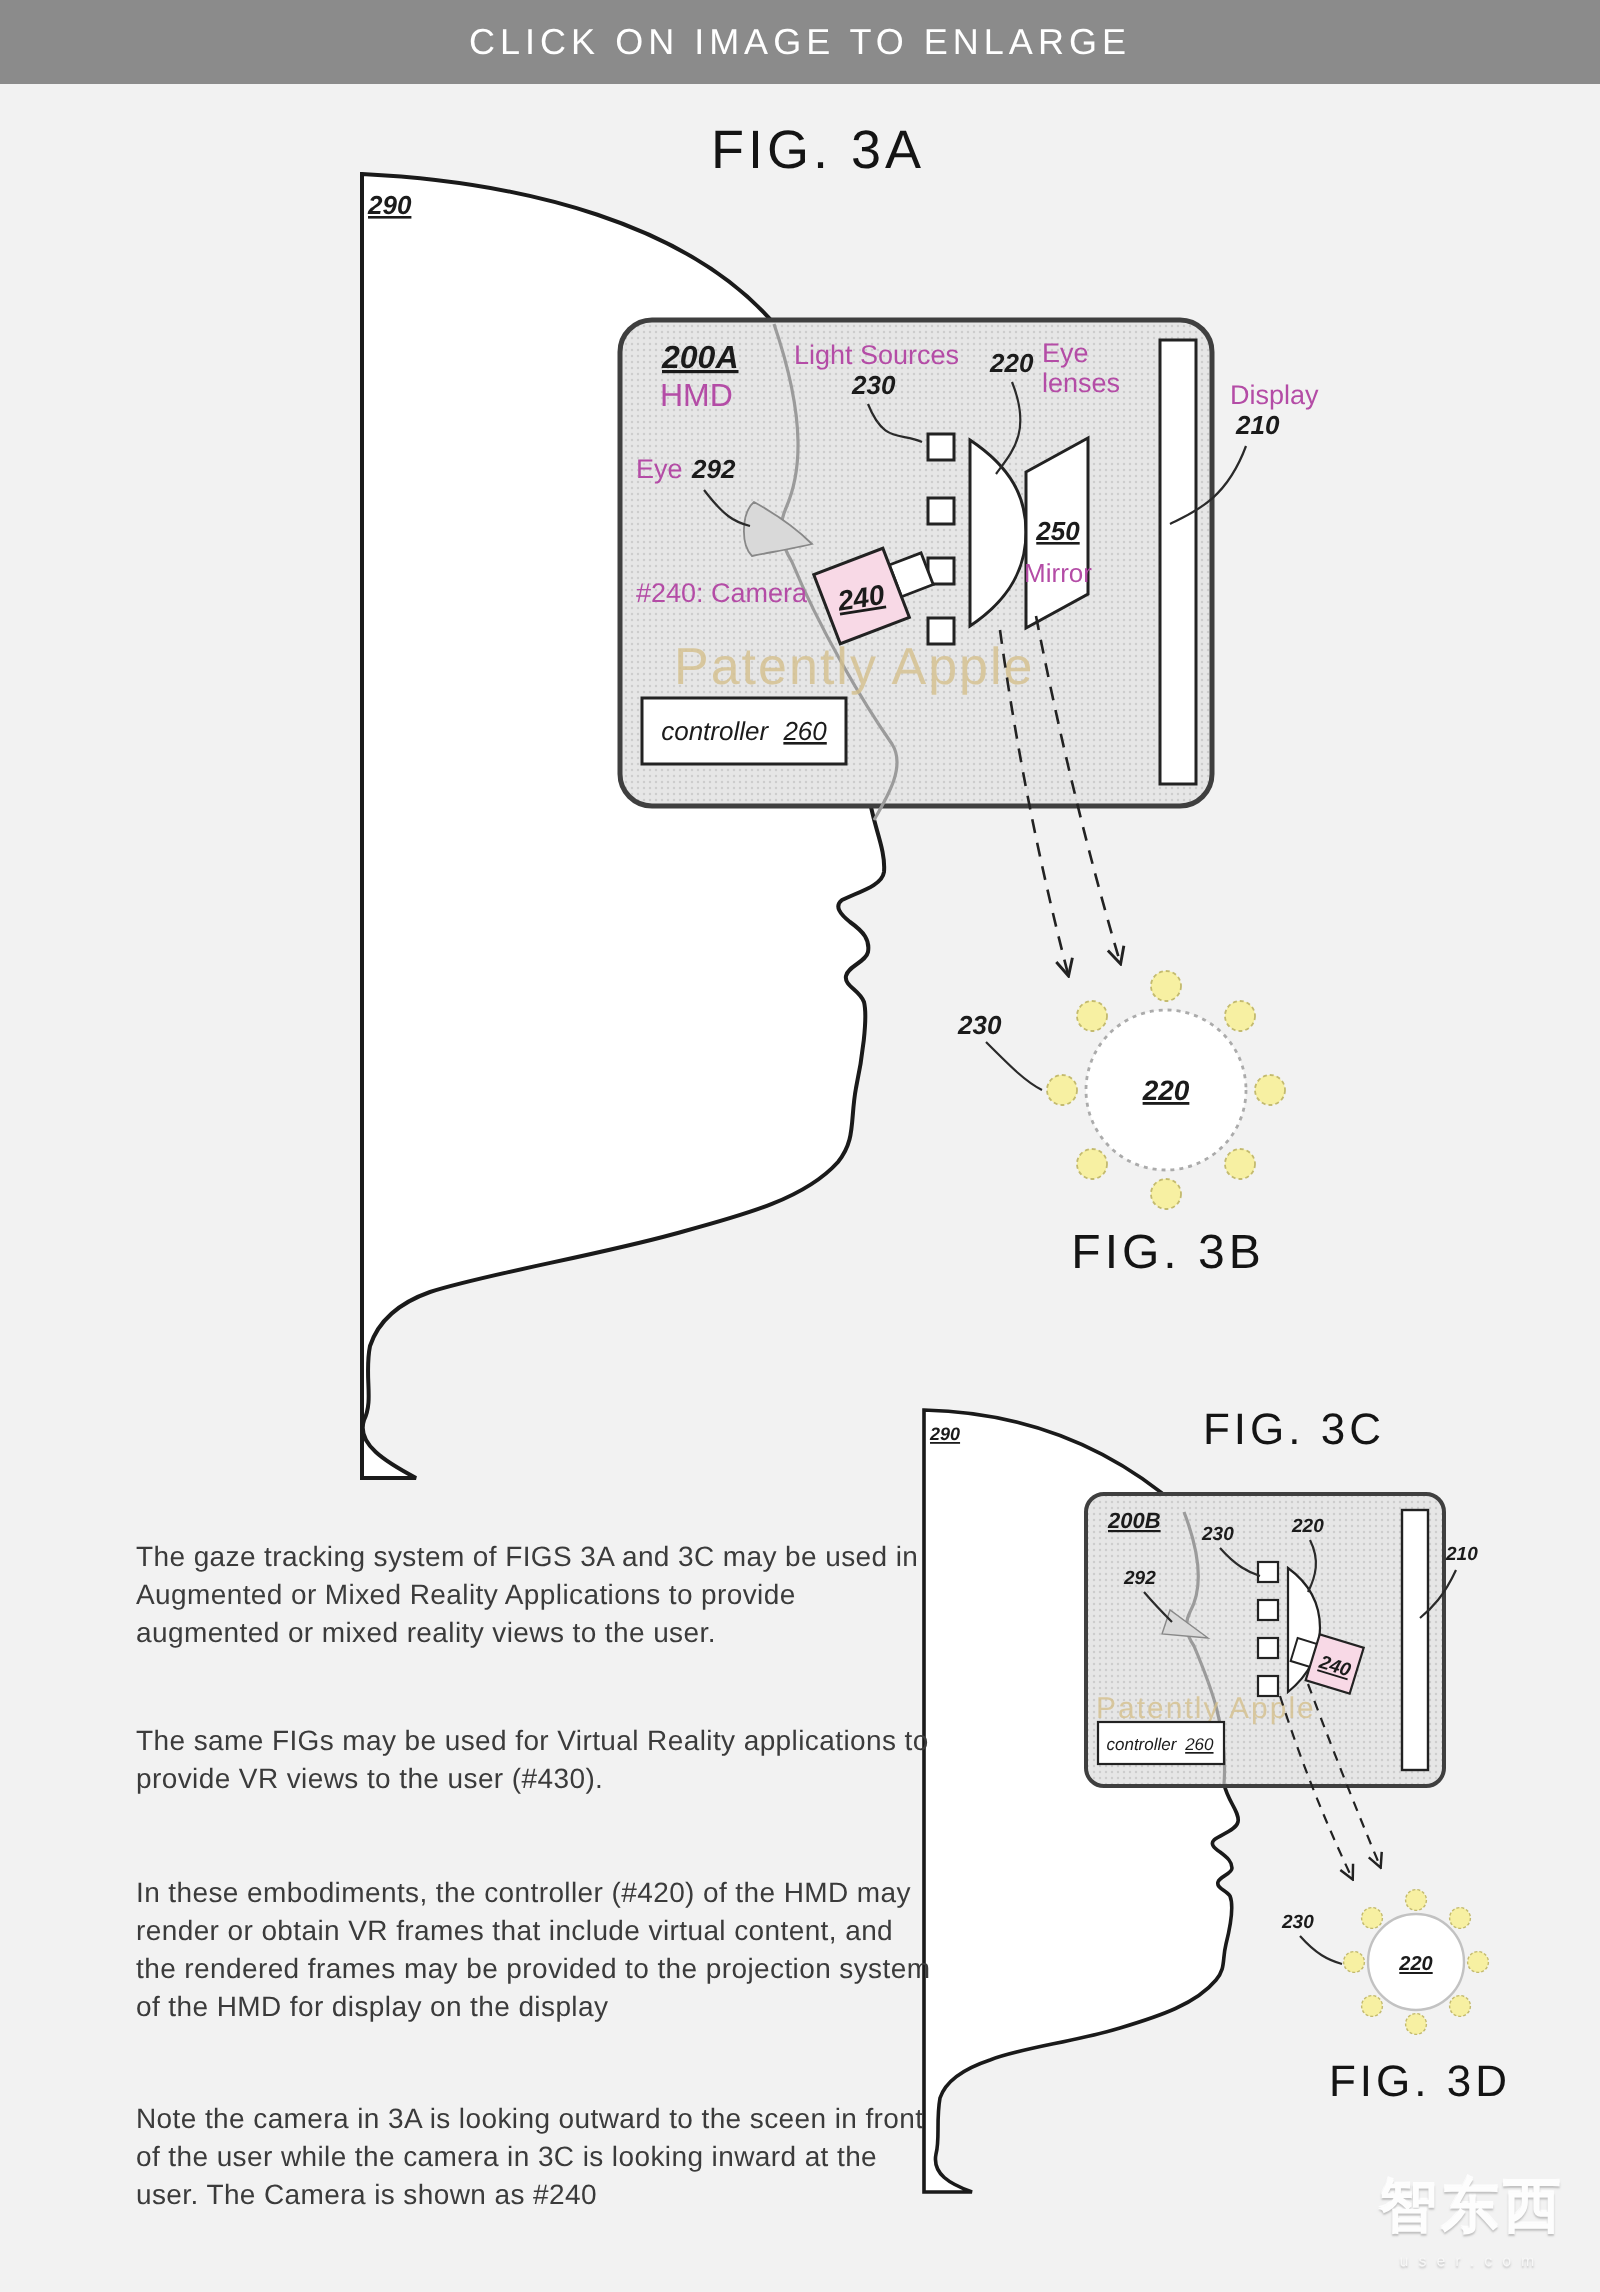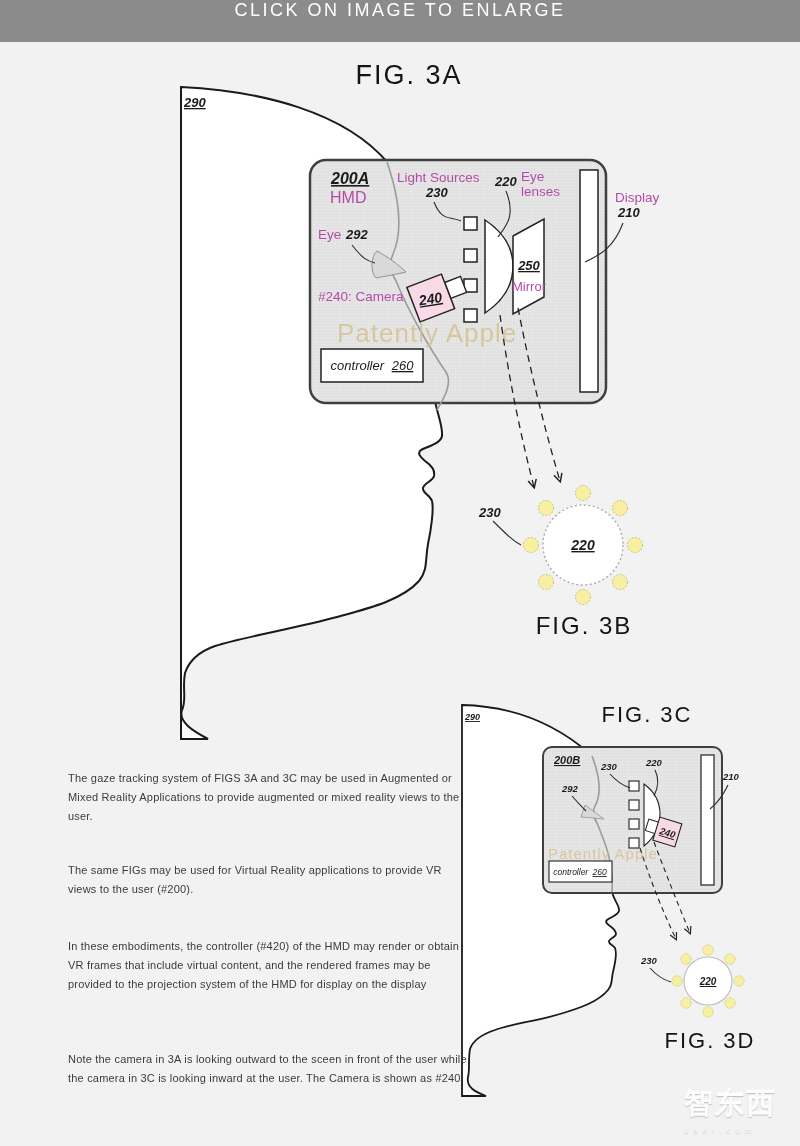--- a/index.html
+++ b/index.html
@@ -4,30 +4,30 @@
 <style>
   html,body{margin:0;padding:0;}
   body{
     width:800px;height:1146px;position:relative;overflow:hidden;
     background:#f2f2f2;
     font-family:"Liberation Sans",sans-serif;
   }
   .banner{
     position:absolute;left:0;top:0;width:800px;height:42px;
     background:#8b8b8b;color:#fff;
-    display:flex;align-items:flex-start;justify-content:center;
+    display:flex;align-items:center;justify-content:center;
     font-size:18px;font-weight:300;letter-spacing:2.5px;cursor:pointer;
   }
   .stage{position:absolute;left:0;top:0;width:800px;height:1146px;}
   .note{
     position:absolute;left:68px;width:400px;
-    font-size:11px;line-height:19px;color:#3b3b3b;letter-spacing:.2px;
+    font-size:14px;line-height:19px;color:#3b3b3b;letter-spacing:.2px;
   }
   .logo{
-    position:absolute;left:684px;top:1084px;width:104px;text-align:left;
+    position:absolute;left:684px;top:1084px;width:104px;text-align:center;
     color:#fdfdfd;user-select:none;
   }
   .logo .zh{font-size:29px;font-weight:bold;letter-spacing:2px;
     text-shadow:0 1px 1px rgba(150,150,150,.55), 0 -1px 0 rgba(255,255,255,.8);}
   .logo .dm{font-size:8px;letter-spacing:5px;margin-top:2px;color:#f7f7f7;
     text-shadow:0 1px 1px rgba(150,150,150,.5);}
   text{font-family:"Liberation Sans",sans-serif;}
   .ref{font-style:italic;font-weight:bold;fill:#1b1b1b;}
   .mag{fill:#b44ca6;}
   .figtitle{fill:#141414;letter-spacing:2px;}
@@ -244,20 +244,20 @@
         <circle cx="686" cy="959" r="5.2"></circle>
     </g>
     <text class="ref" x="708" y="985" font-size="10" text-anchor="middle" text-decoration="underline">220</text>
     <text class="ref" x="641" y="964" font-size="9.5">230</text>
     <path class="ldr" stroke-width="0.9" d="M650,968 C658,977 664,980 671,982"></path>
     <text class="figtitle" x="710" y="1048" font-size="22" text-anchor="middle">FIG. 3D</text>
   </g>
 </svg>
 
 <div class="note" style="top:769px">The gaze tracking system of FIGS 3A and 3C may be used in Augmented or Mixed Reality Applications to provide augmented or mixed reality views to the user.</div>
-<div class="note" style="top:861px">The same FIGs may be used for Virtual Reality applications to provide VR views to the user (#200).</div>
+<div class="note" style="top:861px">The same FIGs may be used for Virtual Reality applications to provide VR views to the user (#430).</div>
 <div class="note" style="top:937px">In these embodiments, the controller (#420) of the HMD may render or obtain VR frames that include virtual content, and the rendered frames may be provided to the projection system of the HMD for display on the display</div>
 <div class="note" style="top:1050px">Note the camera in 3A is looking outward to the sceen in front of the user while the camera in 3C is looking inward at the user. The Camera is shown as #240</div>
 
 <div class="logo">
   <div class="zh">智东西</div>
   <div class="dm">user.com</div>
 </div>
 
 </body></html>

